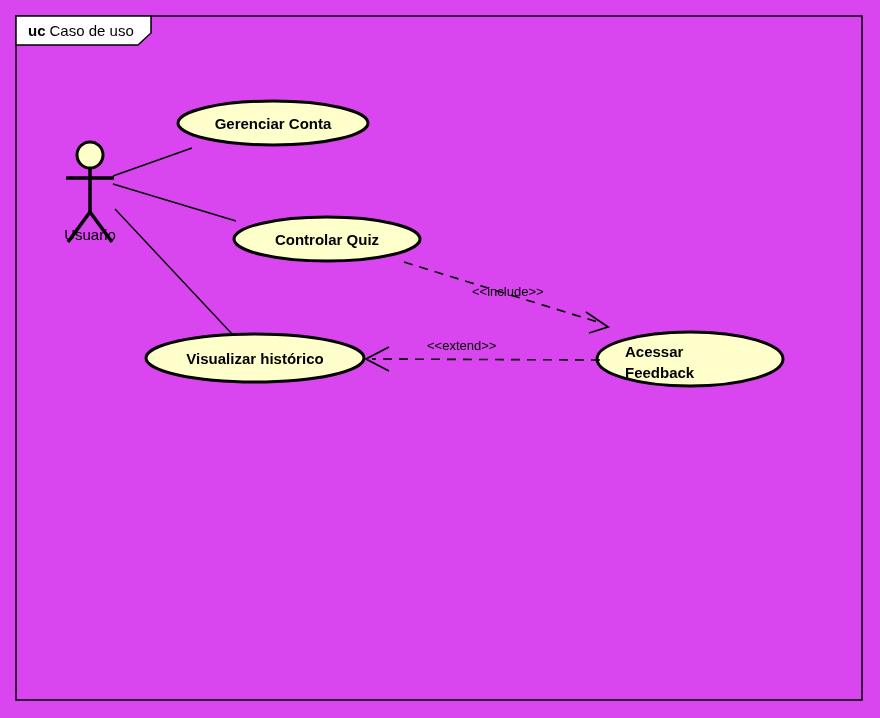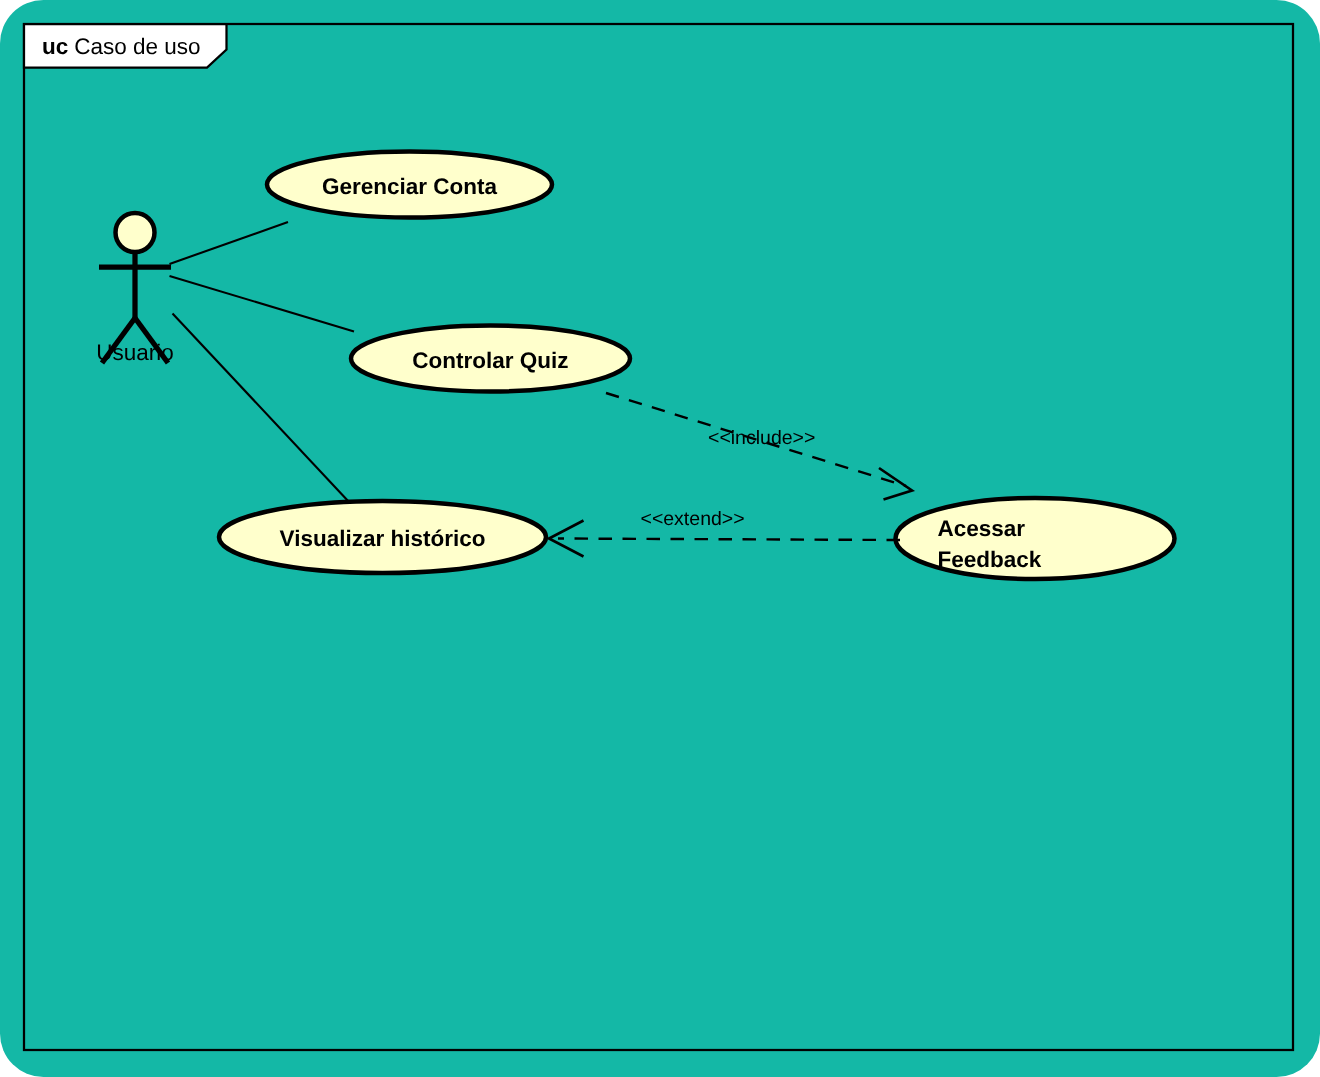--- a/index.html
+++ b/index.html
@@ -11,22 +11,21 @@
   body {
     width: 880px;
     height: 718px;
     font-family: "Liberation Sans", sans-serif;
     overflow: hidden;
   }
   #canvas {
     position: relative;
     width: 880px;
     height: 718px;
-    background: #14b8a6;
-    border-radius: 29px;
+    background: #d946ef;
   }
   #diagram-svg {
     position: absolute;
     left: 0;
     top: 0;
   }
   .frame-title-text {
     font-family: "Liberation Sans", sans-serif;
     font-size: 15px;
     fill: #000000;

